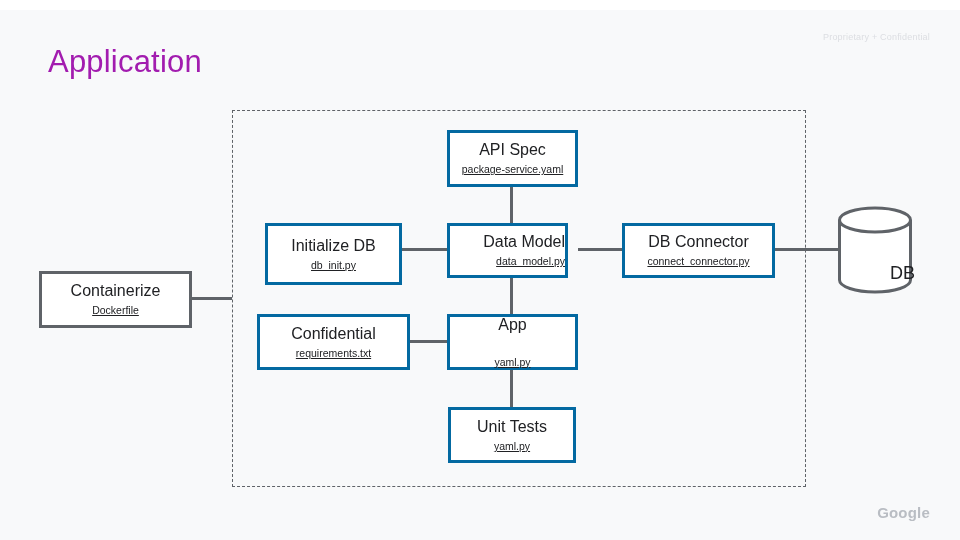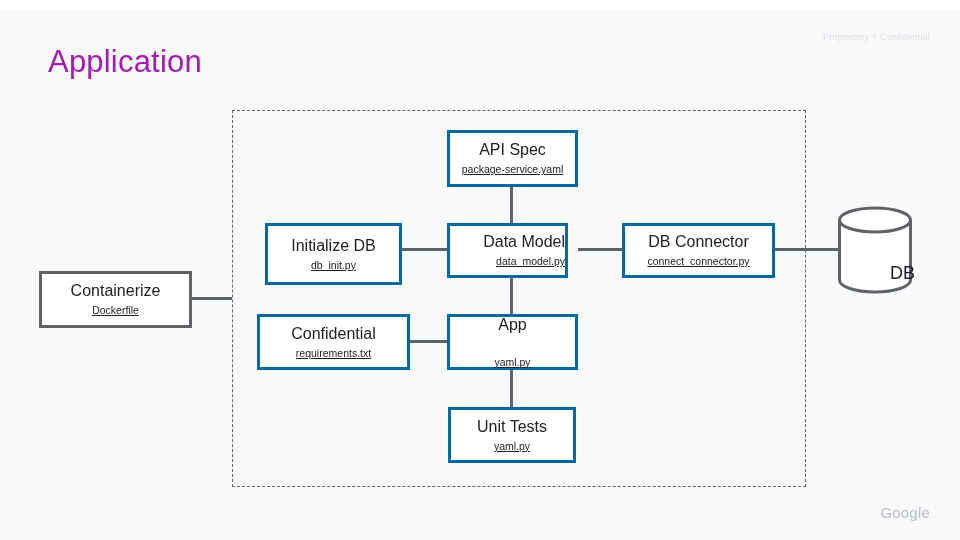--- a/index.html
+++ b/index.html
@@ -115,20 +115,21 @@
     color: #202124;
     margin-top: 18px;
   }
 
   .footer-logo {
     position: absolute;
     right: 30px; bottom: 19px;
     font-size: 15px;
     color: #b9bdc3;
     letter-spacing: 0.2px;
+    font-weight: bold;
   }
 </style>
 </head>
 <body>
 
 <div class="slide">
   <div class="top-strip"></div>
 
   <div class="classification">Proprietary + Confidential</div>
 

